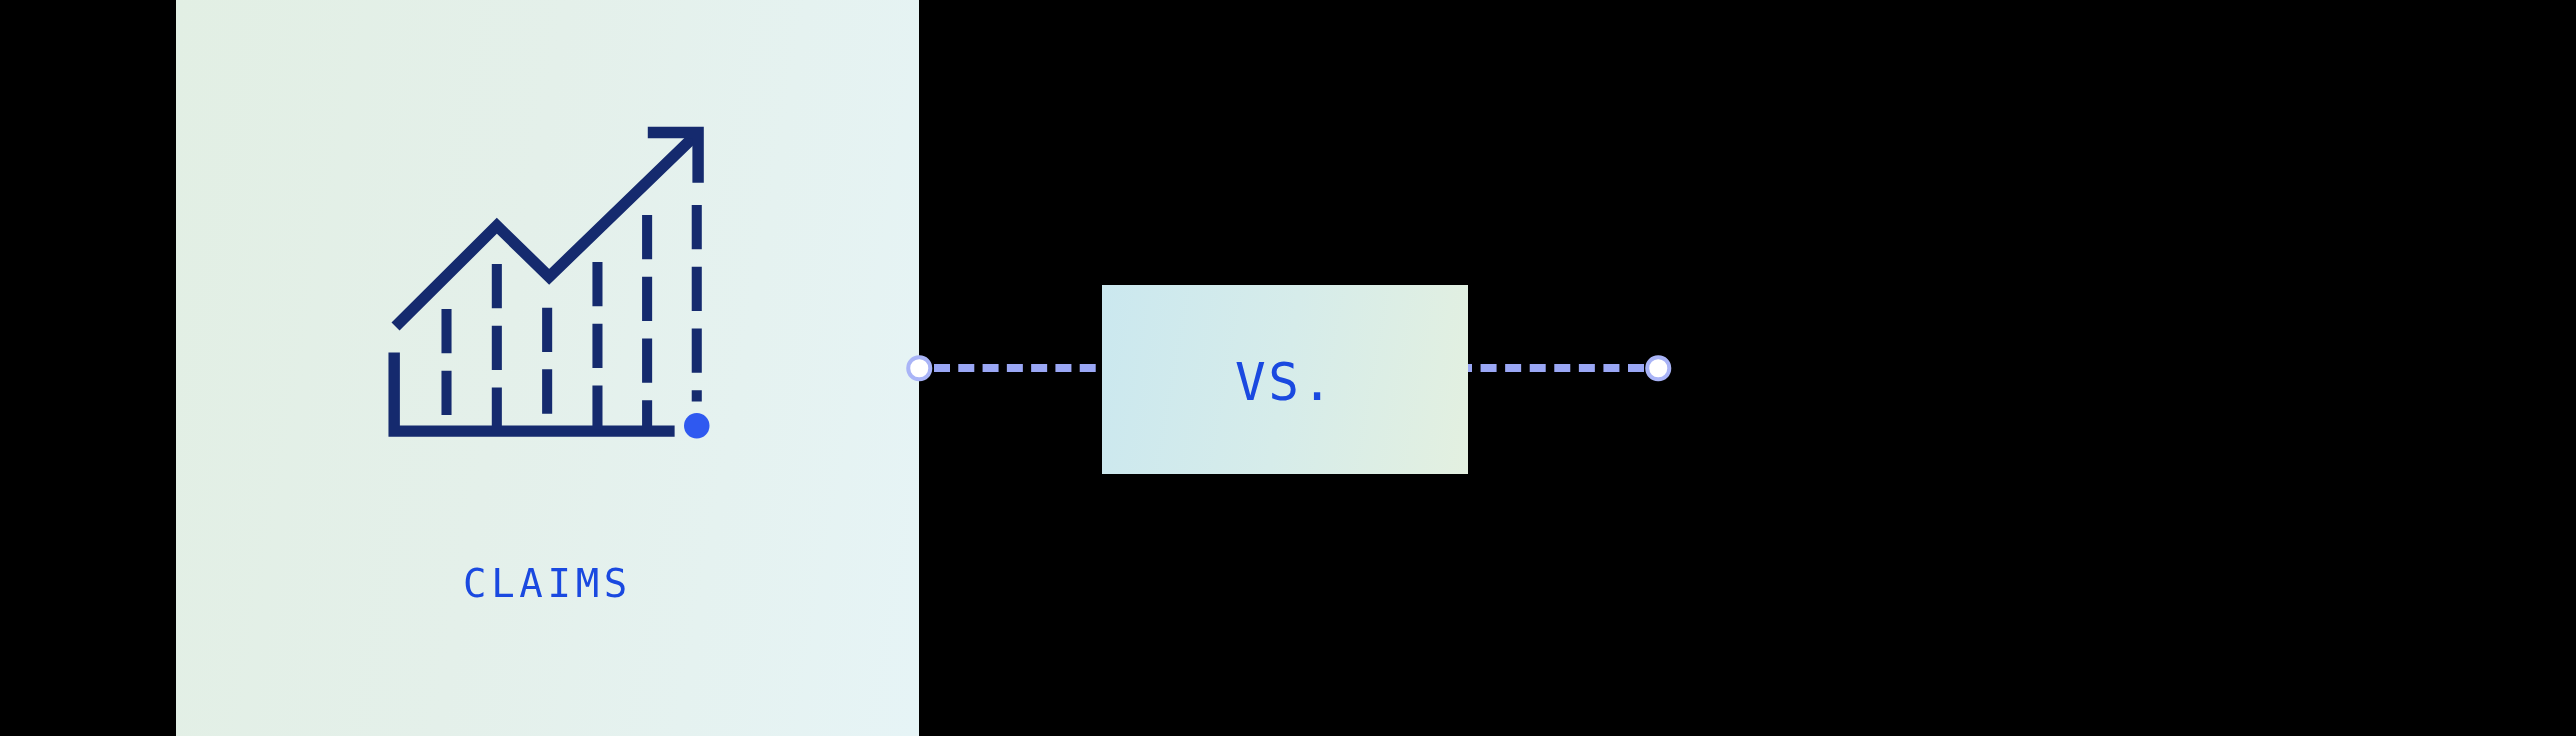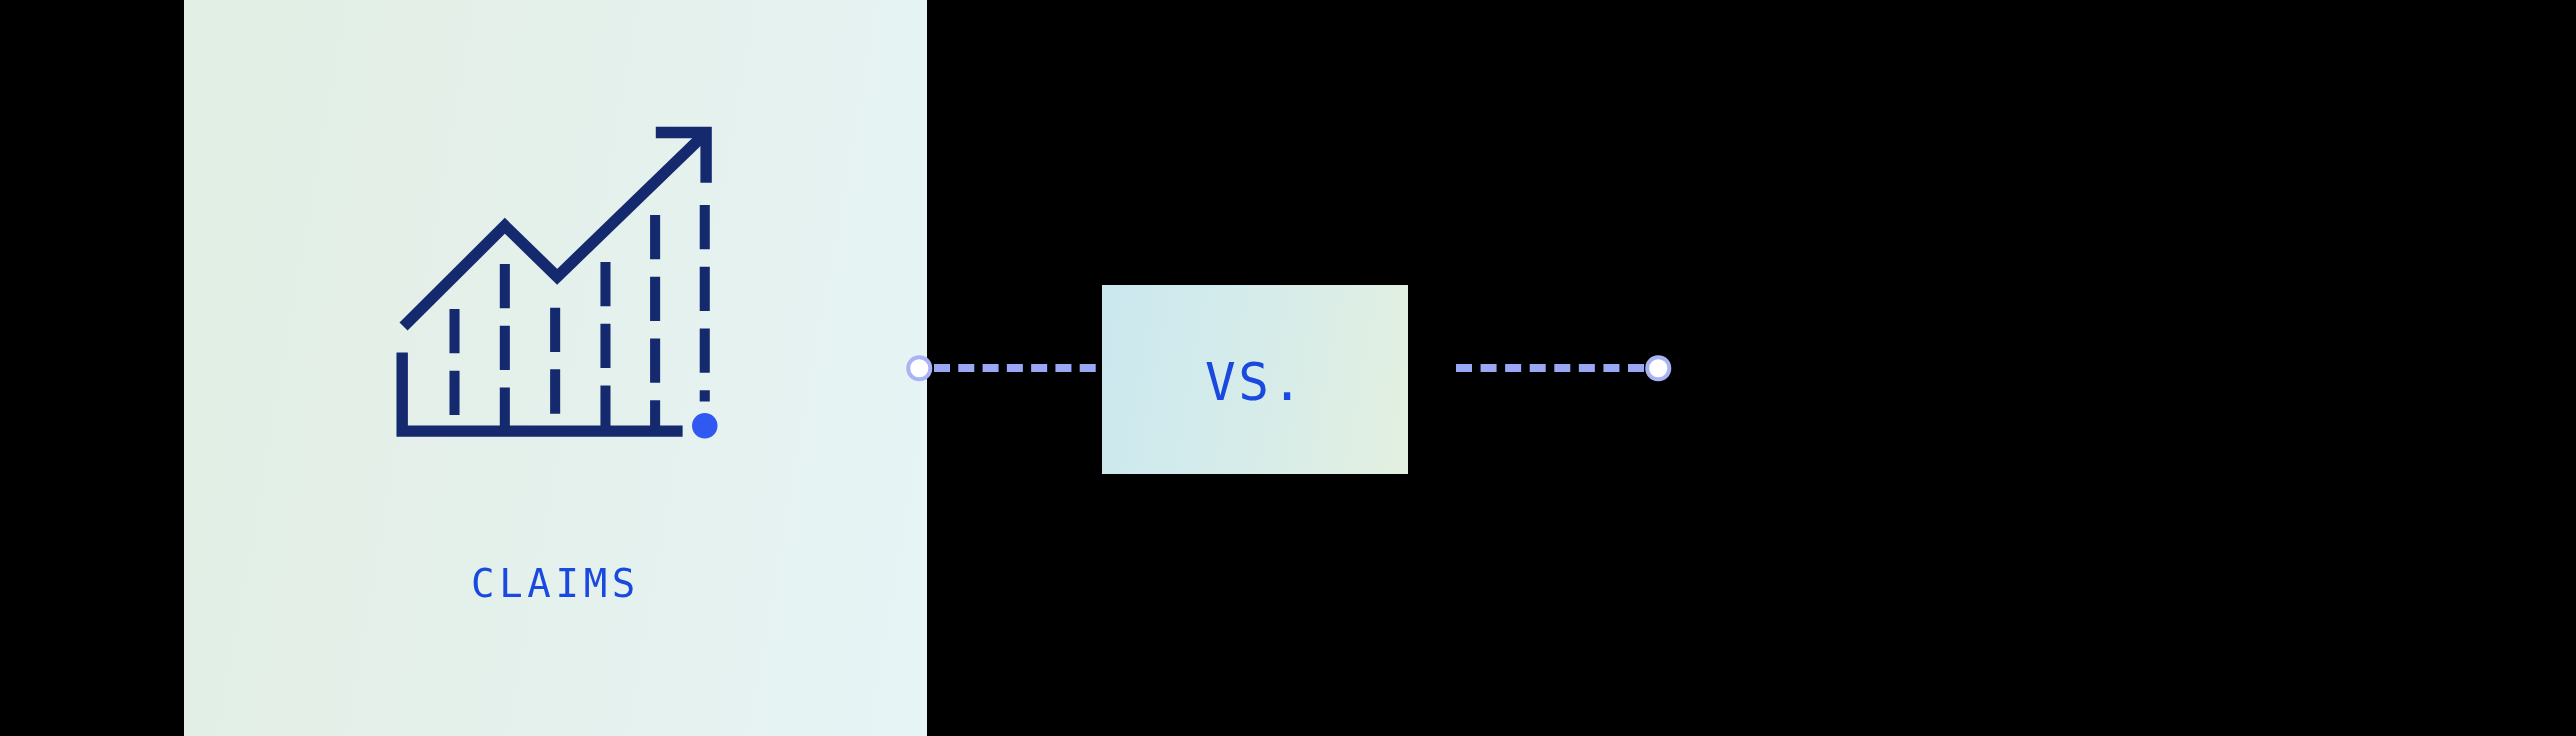--- a/index.html
+++ b/index.html
@@ -17,21 +17,20 @@
 
   
   .panel {
     position:absolute;
     top:0;
     height:737px;
     display:flex;
     flex-direction:column;
     align-items:center;
     justify-content:flex-start;
-    margin-left:8px;
   }
   #panel-left  { left:176px;  width:743px; background:linear-gradient(100deg,#e2efe4 0%,#e4f0ea 45%,#e6f4f6 100%); }
   #panel-right { left:1658px; width:743px; background:linear-gradient(100deg,#e2efe4 0%,#e4f0ea 45%,#e6f4f6 100%); }
 
   .icon-wrap {
     position:absolute;
     top:101px;
     width:376px;
     height:376px;
     left:50%;
@@ -81,21 +80,21 @@
     border:4.7px solid #a9b4f7;
     transform:translate(-50%,-50%);
   }
   #endpoint-left  { left:0px; }
   #endpoint-right { left:739px; }
 
   #vs-box {
     position:absolute;
     left:183px;
     top:285px;
-    width:306px;
+    width:366px;
     height:189px;
     background:linear-gradient(100deg,#cbe8ef 0%,#d6ecea 50%,#e3f0e0 100%);
     display:flex;
     align-items:center;
     justify-content:center;
   }
   #vs-text {
     color:#1a49e0;
     font-family:"DejaVu Sans Mono", monospace;
     font-size:51px;

